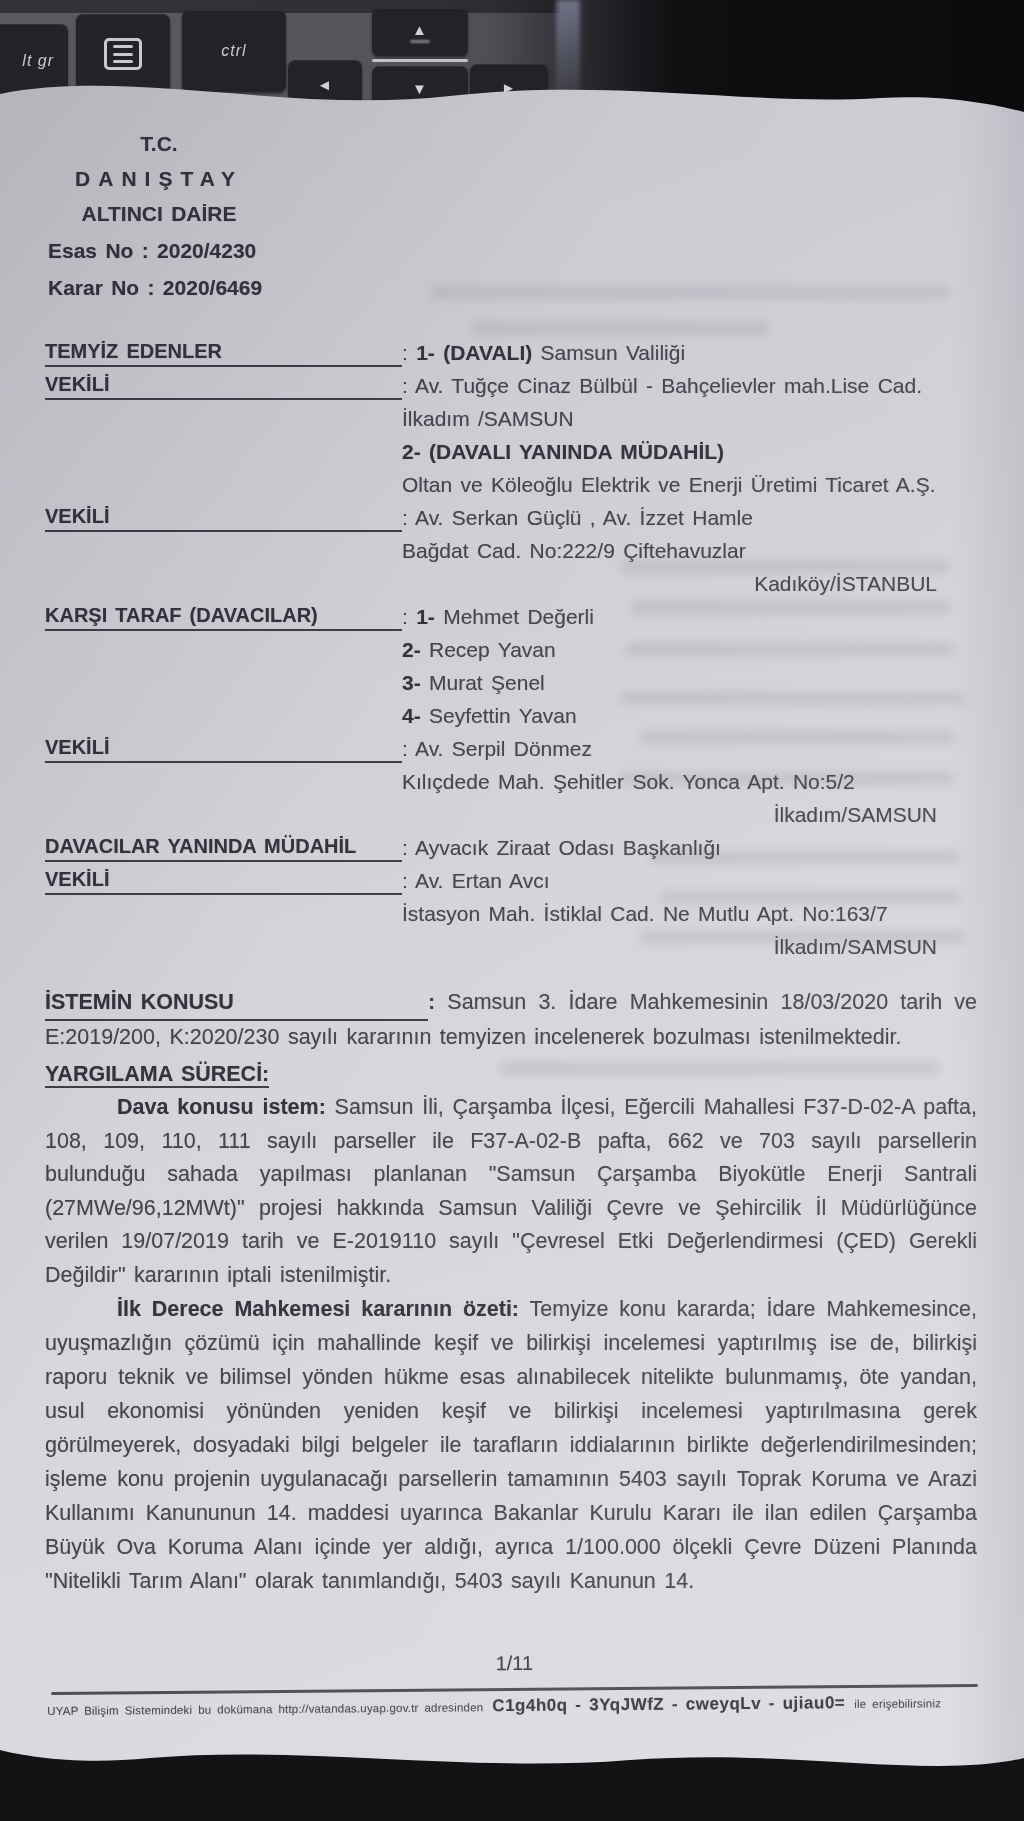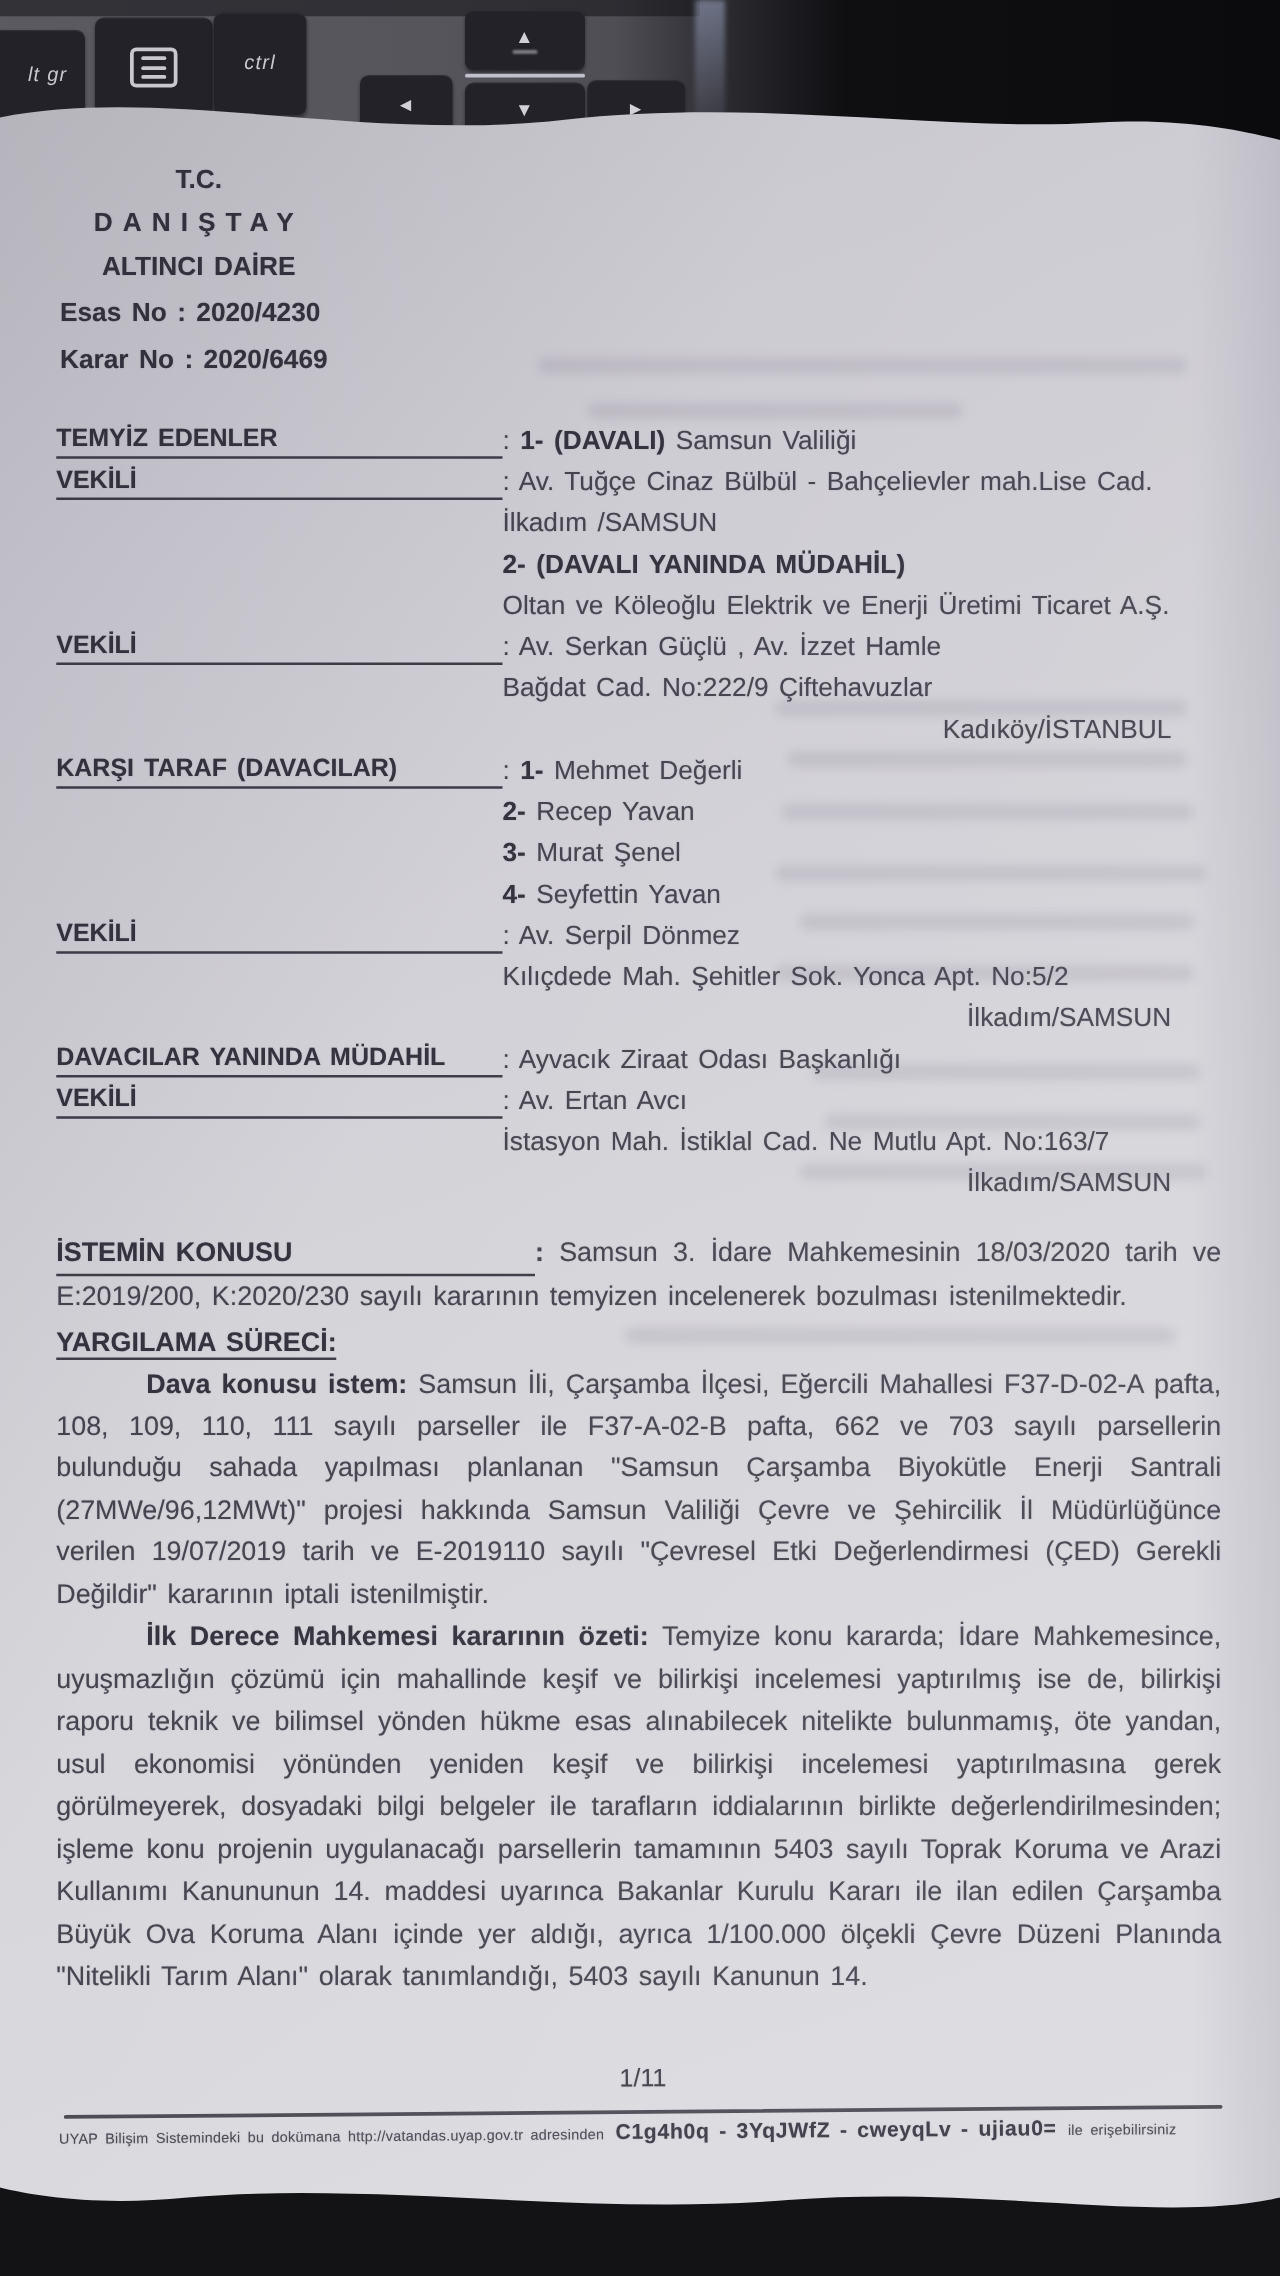--- a/index.html
+++ b/index.html
@@ -12,21 +12,21 @@
   .kb-topstrip{position:absolute;left:0;top:0;width:560px;height:13px;background:rgba(18,18,22,.55);}
   .key{position:absolute;background:#232228;border-radius:7px;
        box-shadow:0 2px 3px rgba(0,0,0,.45), inset 0 1px 0 rgba(255,255,255,.06);
        color:#c9c8cf;display:flex;align-items:center;justify-content:center;
        font-style:italic;font-size:16px;letter-spacing:1px;}
   .key-altgr{left:-30px;top:24px;width:98px;height:74px;justify-content:flex-end;padding-right:14px;box-sizing:border-box;}
   .key-menu{left:76px;top:14px;width:94px;height:80px;}
   .menu-glyph{width:38px;height:32px;border:3px solid #c9c8cf;border-radius:5px;
       display:flex;flex-direction:column;justify-content:space-evenly;box-sizing:border-box;padding:0 6px;}
   .menu-glyph i{display:block;height:3px;background:#c9c8cf;border-radius:2px;}
-  .key-ctrl{left:171px;top:10px;width:74px;height:82px;align-items:center;}
+  .key-ctrl{left:182px;top:10px;width:104px;height:82px;align-items:center;}
   .key-arrow{font-style:normal;font-size:15px;color:#d2d1d8;}
   .key-left{left:288px;top:60px;width:74px;height:48px;}
   .key-up{left:372px;top:8px;width:96px;height:48px;flex-direction:column;gap:2px;}
   .key-up .sub{width:20px;height:3px;background:rgba(208,208,216,.55);filter:blur(1px);border-radius:2px;}
   .kb-divider{position:absolute;left:372px;top:59px;width:96px;height:3px;background:#d4d5de;opacity:.85;border-radius:2px;}
   .key-down{left:372px;top:66px;width:96px;height:44px;}
   .key-right{left:470px;top:64px;width:78px;height:46px;}
   .streak{position:absolute;left:556px;top:0;width:24px;height:115px;
       background:linear-gradient(180deg,rgba(160,170,200,.55),rgba(160,170,200,0));filter:blur(2px);}
 

